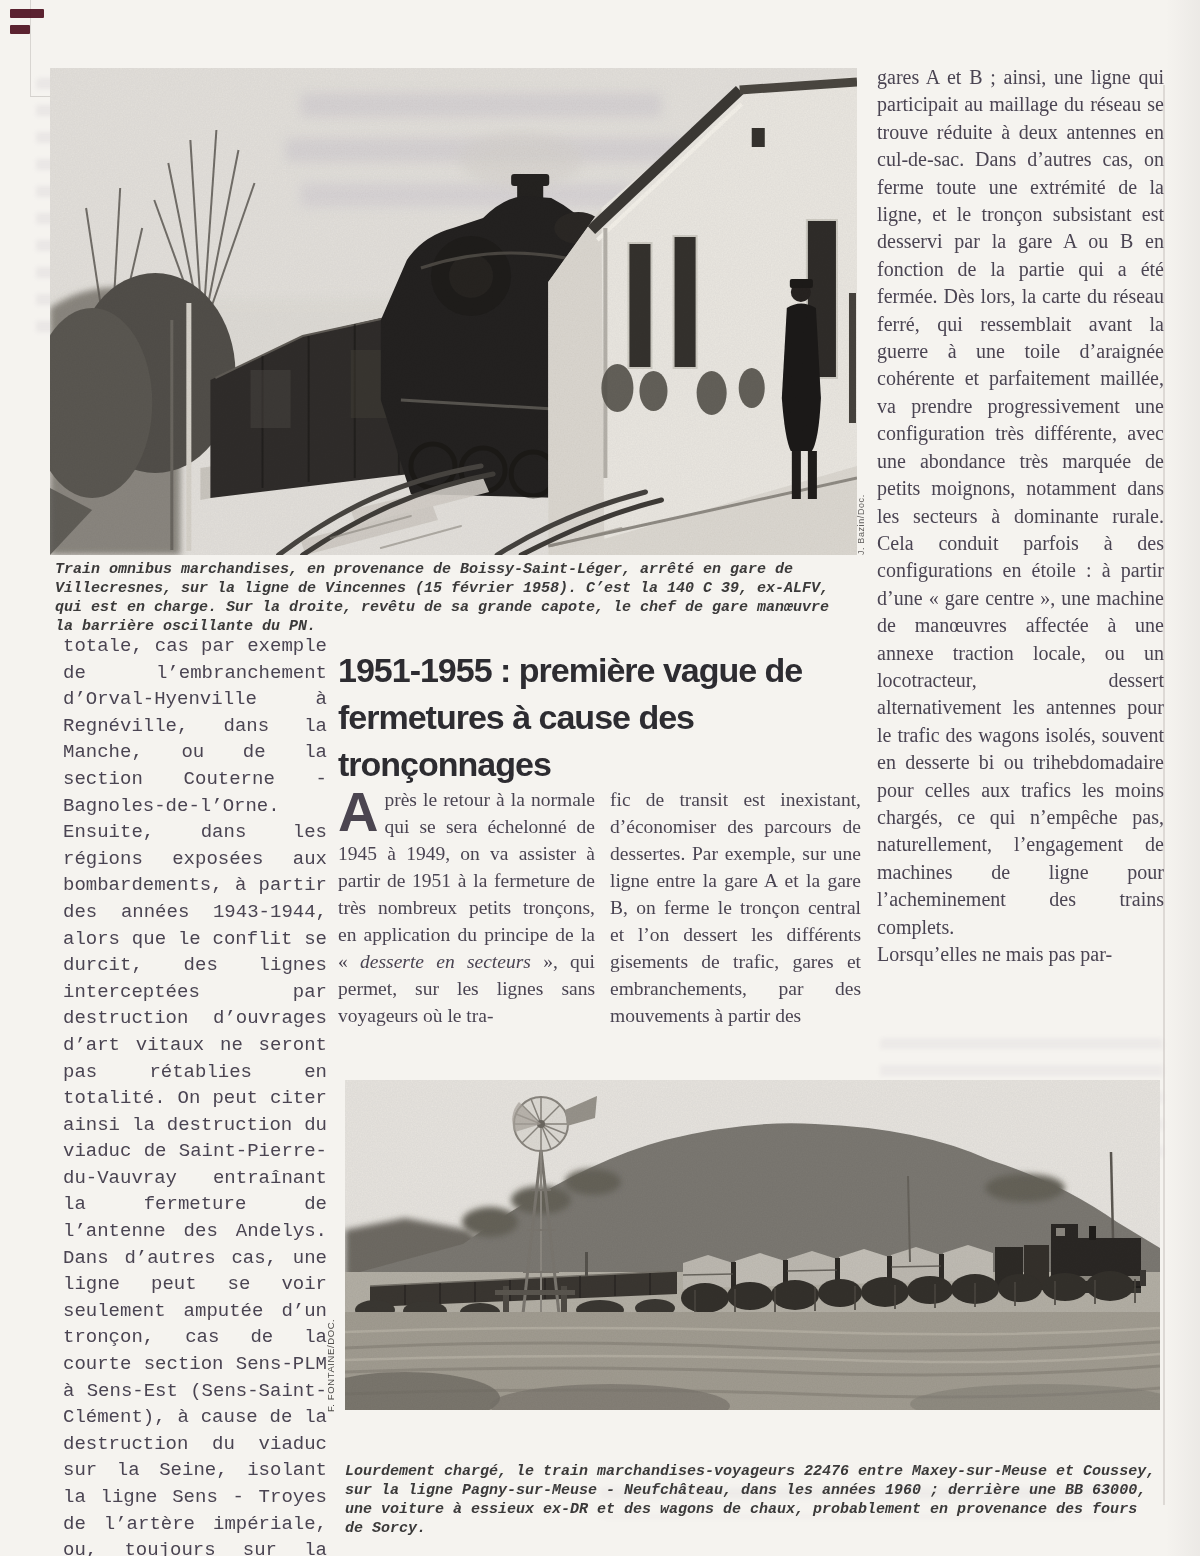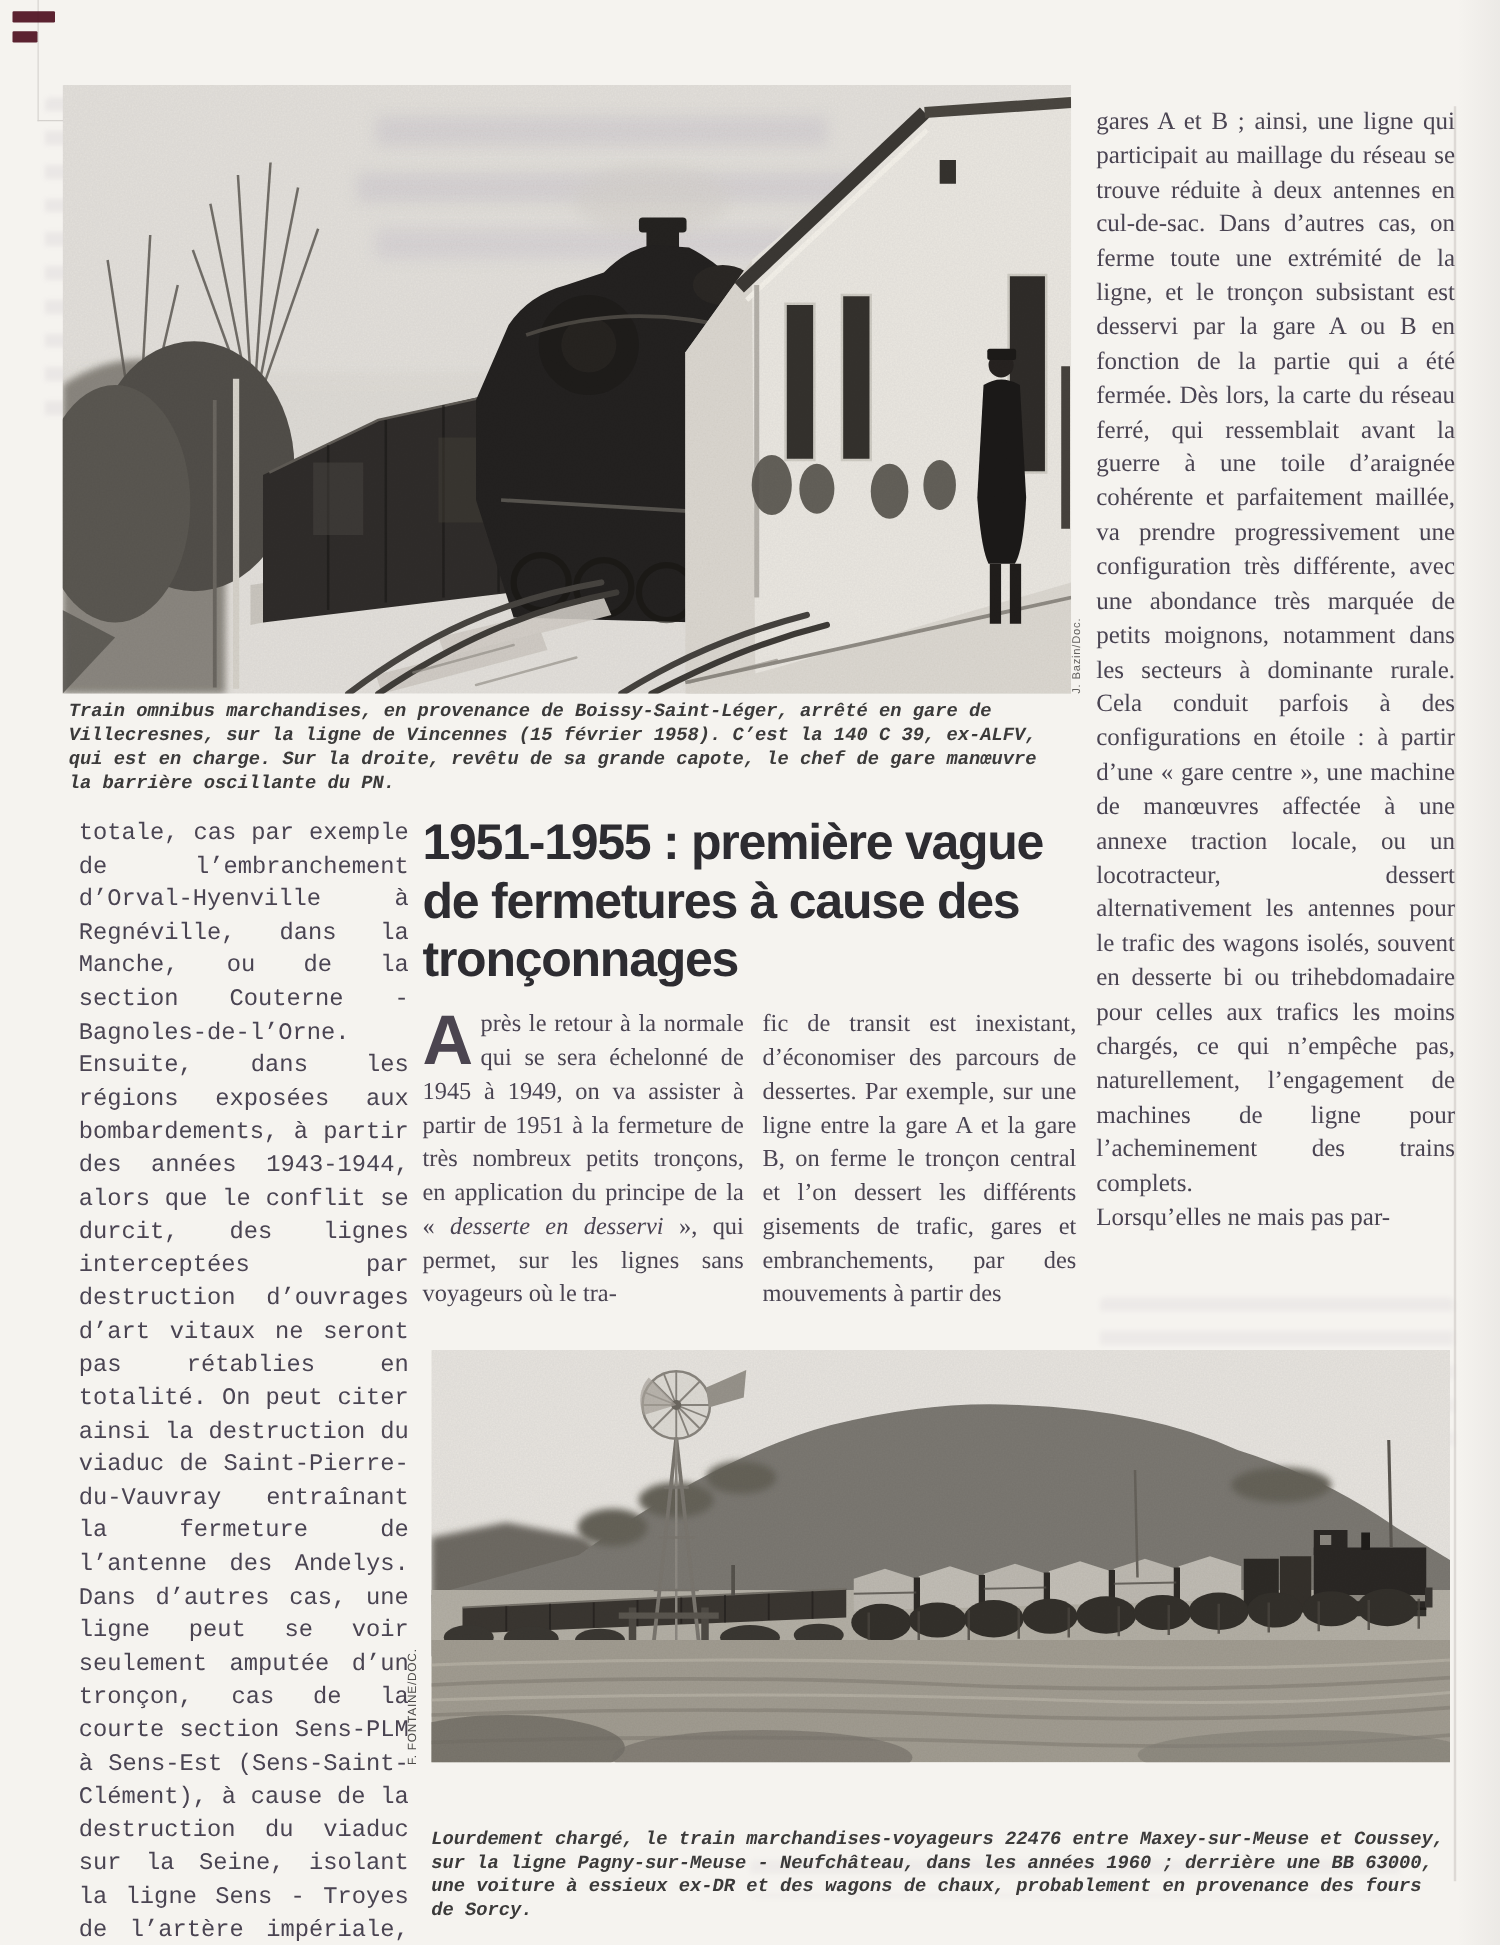--- a/index.html
+++ b/index.html
@@ -47,30 +47,29 @@
     position:absolute;
     font-family:Liberation Mono, monospace;
     font-style:italic;font-weight:bold;
     font-size:15px;line-height:19px;color:#3b3a3a;
     text-align:left;
   }
 
   .headline{
     position:absolute;left:338px;top:624px;width:532px;
     font-family:"Liberation Sans","DejaVu Sans",sans-serif;
-    font-weight:bold;font-size:40px;line-height:47px;
+    font-weight:bold;font-size:34px;line-height:47px;
     letter-spacing:-1px;color:#2d2c31;
   }
 
   .bodycol{
     position:absolute;
     color:#4a4452;
     text-align:justify;
     hyphens:auto;
-    margin-top:20px;
   }
   .col-left{left:63px;top:633px;width:264px;font-size:19px;line-height:26.6px;font-family:Liberation Mono, monospace;}
   .col-mid1{left:338px;top:786px;width:257px;font-size:19.5px;line-height:27px;}
   .col-mid2{left:610px;top:786px;width:251px;font-size:19.5px;line-height:27px;}
   .col-right{left:877px;top:64px;width:287px;font-size:20px;line-height:27.4px;}
   .col-right p{margin:0;}
   .col-right p + p{text-indent:0;}
 
   .dropcap{
     float:left;
@@ -228,21 +227,21 @@
 
   <div class="credit" style="left:856px;top:420px;height:135px;">J. Bazin/Doc.</div>
 
   <div class="caption" style="left:55px;top:560px;width:800px;">Train omnibus marchandises, en provenance de Boissy-Saint-Léger, arrêté en gare de Villecresnes, sur la ligne de Vincennes (15 février 1958). C’est la 140 C 39, ex-ALFV, qui est en charge. Sur la droite, revêtu de sa grande capote, le chef de gare manœuvre la barrière oscillante du PN.</div>
 
   <h1 class="headline">1951-1955 : première vague de fermetures à cause des tronçonnages</h1>
 
   <div class="bodycol col-left">totale, cas par exemple de l’embranchement d’Orval-Hyenville à Regnéville, dans la Manche, ou de la section Couterne - Bagnoles-de-l’Orne. Ensuite, dans les régions exposées aux bombardements, à partir des années 1943-1944, alors que le conflit se durcit, des lignes interceptées par destruction d’ouvrages d’art vitaux ne seront pas rétablies en totalité. On peut citer ainsi la destruction du viaduc de Saint-Pierre-du-Vauvray entraînant la fermeture de l’antenne des Andelys. Dans d’autres cas, une ligne peut se voir seulement amputée d’un tronçon, cas de la courte section Sens-PLM à Sens-Est (Sens-Saint-Clément), à cause de la destruction du viaduc sur la Seine, isolant la ligne Sens - Troyes de l’artère impériale, ou, toujours sur la Seine, mais côté normand, celle du viaduc de Vernon coupant la ligne Vernon - Gisors, ou enfin la destruction du pont sur le Rhône conduisant à la limitation de la ligne de Lunel à Arles dans le faubourg de Trinquetaille.</div>
 
   <div class="bodycol col-mid1">
-    <span class="dropcap">A</span><span>près le retour à la normale qui se sera échelonné de 1945 à 1949, on va assister à partir de 1951 à la fermeture de très nombreux petits tronçons, en application du principe de la « </span><span class="it">desserte en desservi</span><span> », qui permet, sur les lignes sans voyageurs où le tra-</span>
+    <span class="dropcap">A</span><span>près le retour à la normale qui se sera échelonné de 1945 à 1949, on va assister à partir de 1951 à la fermeture de très nombreux petits tronçons, en application du principe de la « </span><span class="it">desserte en secteurs</span><span> », qui permet, sur les lignes sans voyageurs où le tra-</span>
   </div>
 
   <div class="bodycol col-mid2">fic de transit est inexistant, d’économiser des parcours de dessertes. Par exemple, sur une ligne entre la gare A et la gare B, on ferme le tronçon central et l’on dessert les différents gisements de trafic, gares et embranchements, par des mouvements à partir des</div>
 
   <div class="bodycol col-right">
     <p>gares A et B ; ainsi, une ligne qui participait au maillage du réseau se trouve réduite à deux antennes en cul-de-sac. Dans d’autres cas, on ferme toute une extrémité de la ligne, et le tronçon subsistant est desservi par la gare A ou B en fonction de la partie qui a été fermée. Dès lors, la carte du réseau ferré, qui ressemblait avant la guerre à une toile d’araignée cohérente et parfaitement maillée, va prendre progressivement une configuration très différente, avec une abondance très marquée de petits moignons, notamment dans les secteurs à dominante rurale. Cela conduit parfois à des configurations en étoile : à partir d’une « gare centre », une machine de manœuvres affectée à une annexe traction locale, ou un locotracteur, dessert alternativement les antennes pour le trafic des wagons isolés, souvent en desserte bi ou trihebdomadaire pour celles aux trafics les moins chargés, ce qui n’empêche pas, naturellement, l’engagement de machines de ligne pour l’acheminement des trains complets.</p>
     <p>Lorsqu’elles ne mais pas par-</p>
   </div>
 
   <div class="photo" style="left:345px;top:1080px;width:815px;height:330px;">

